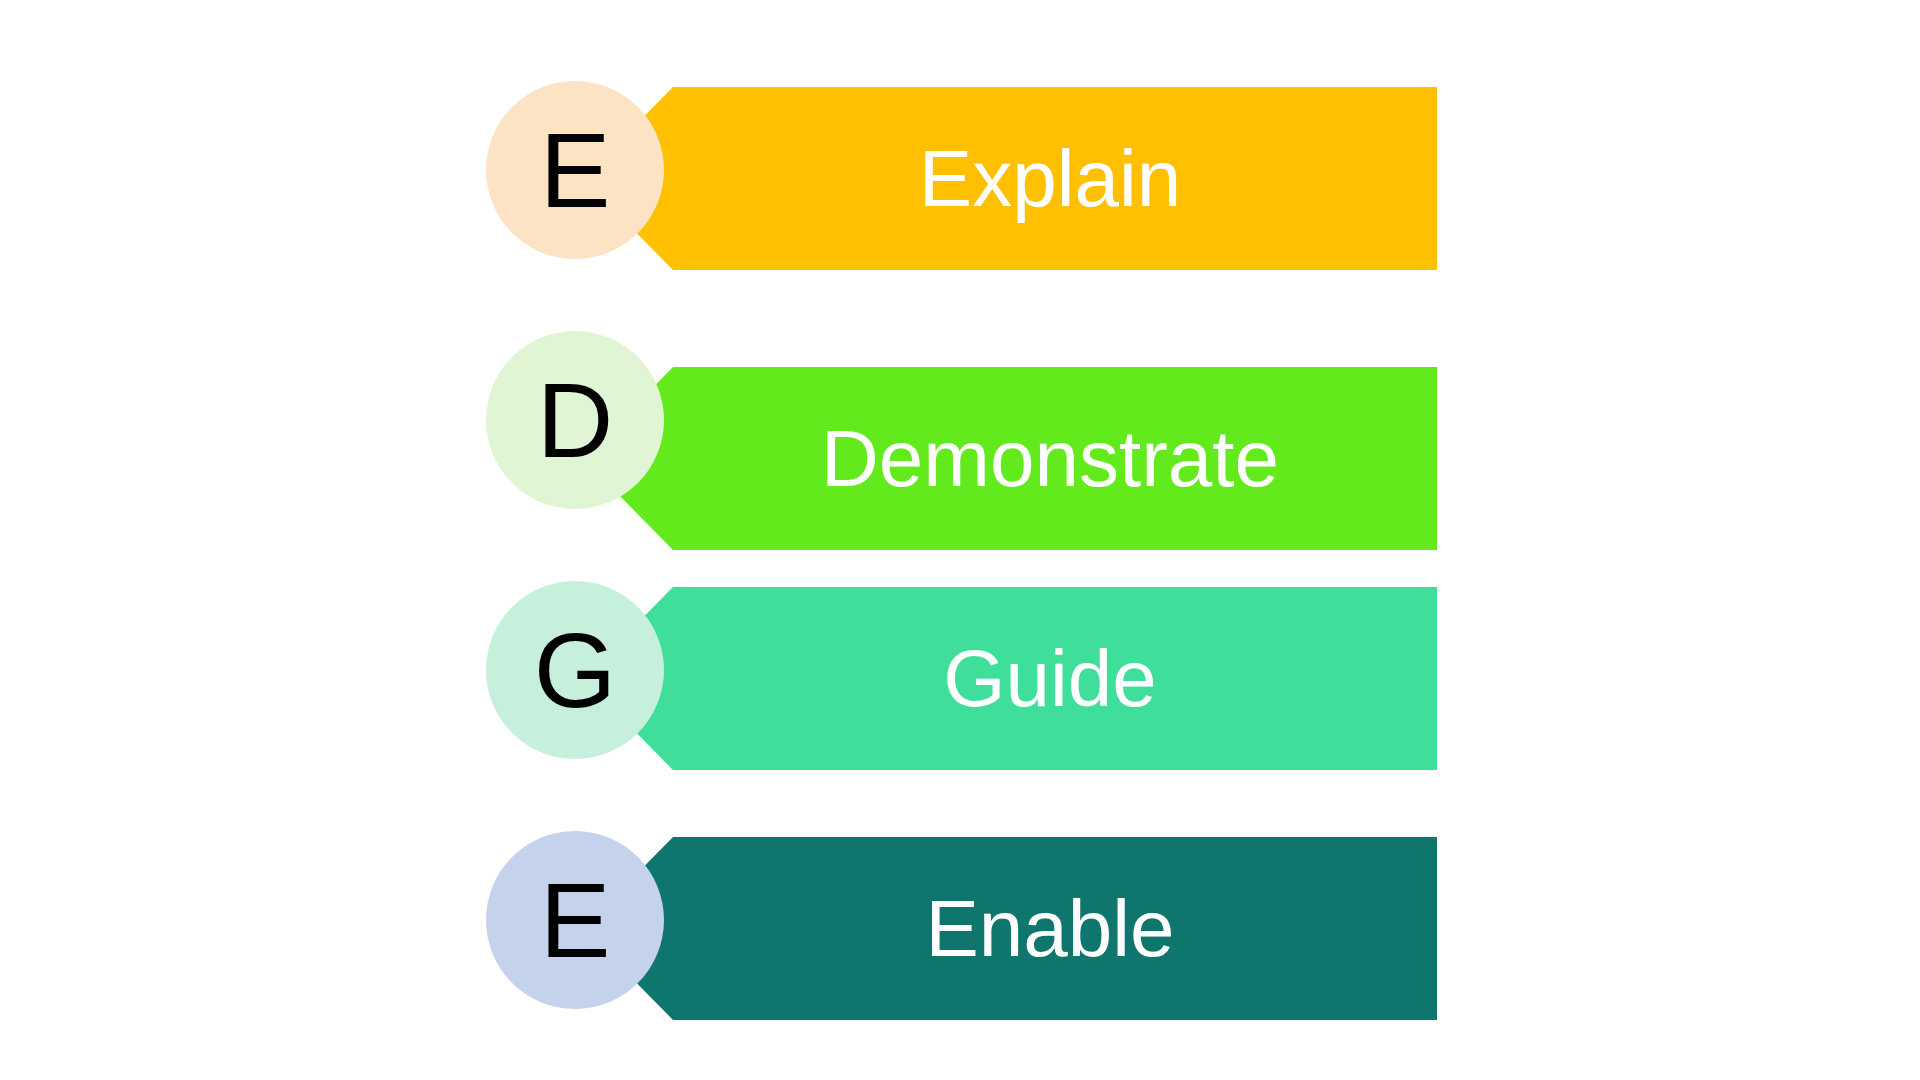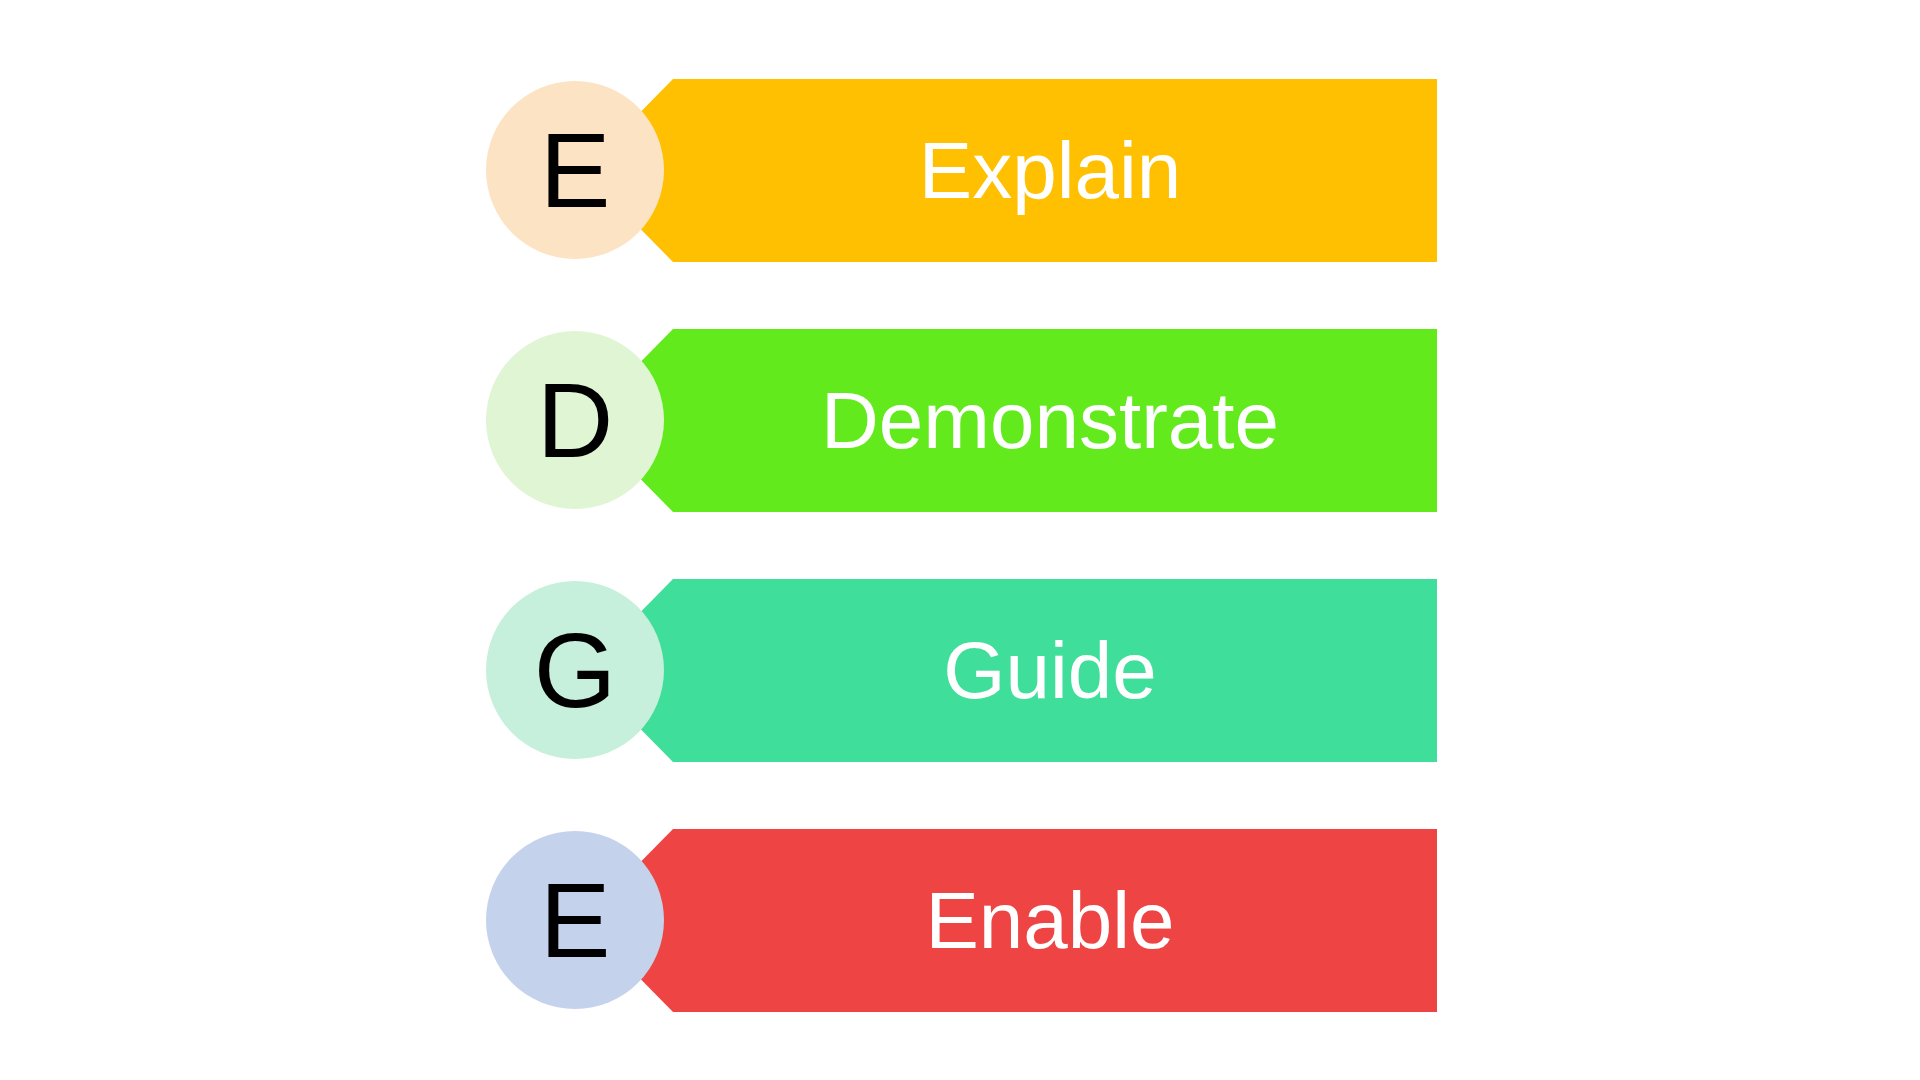--- a/index.html
+++ b/index.html
@@ -20,21 +20,21 @@
   }
   .row {
     position: absolute;
     left: 0;
     width: 1920px;
     height: 183px;
   }
   .banner {
     position: absolute;
     left: 583px;
-    top: 0;
+    top: 8px;
     width: 854px;
     height: 183px;
     box-sizing: border-box;
     padding-left: 80px;
     display: flex;
     align-items: center;
     justify-content: center;
     clip-path: polygon(0 50%, 90px 0, 100% 0, 100% 100%, 90px 100%, 0 50%);
   }
   .banner-label {
@@ -66,36 +66,36 @@
 <div class="diagram">
     <div class="row" style="top: 79px;">
       <div class="banner" style="background: rgb(255, 192, 1);">
         <span class="banner-label">Explain</span>
       </div>
       <div class="circle" style="background: rgb(252, 227, 195);">
         <span class="circle-letter">E</span>
       </div>
     </div>
     <div class="row" style="top: 329px;">
-      <div class="banner" style="background: rgb(98, 234, 29);">
+      <div class="banner" style="background: rgb(98, 234, 29); margin-top: 30px;">
         <span class="banner-label">Demonstrate</span>
       </div>
       <div class="circle" style="background: rgb(223, 245, 211);">
         <span class="circle-letter">D</span>
       </div>
     </div>
     <div class="row" style="top: 579px;">
       <div class="banner" style="background: rgb(63, 222, 154); text-align: center;">
         <span class="banner-label">Guide</span>
       </div>
       <div class="circle" style="background: rgb(198, 239, 220);">
         <span class="circle-letter">G</span>
       </div>
     </div>
     <div class="row" style="top: 829px;">
-      <div class="banner" style="background: #ef4444;">
+      <div class="banner" style="background: #0f766e;">
         <span class="banner-label">Enable</span>
       </div>
       <div class="circle" style="background: rgb(196, 210, 235);">
         <span class="circle-letter">E</span>
       </div>
     </div>
   </div>
 
 </body></html>

